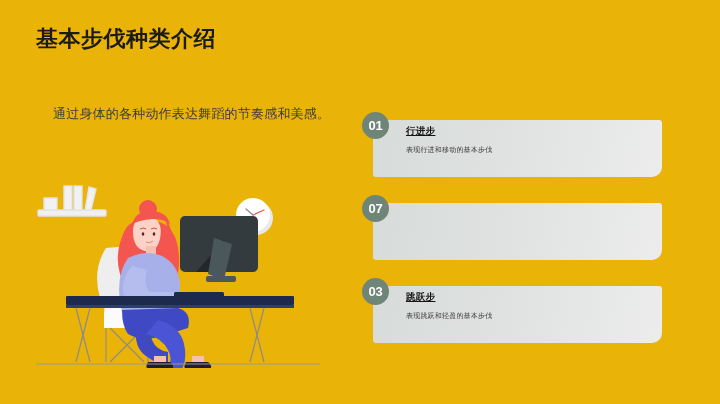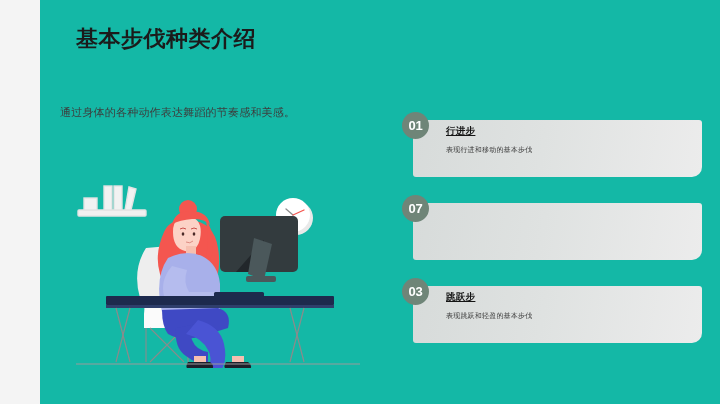--- a/index.html
+++ b/index.html
@@ -12,22 +12,21 @@
     height: 404px;
     background: #f4f4f4;
     font-family: "Liberation Sans", "DejaVu Sans", sans-serif;
     overflow: hidden;
     position: relative;
     color: #202020;
   }
   .slide {
     position: absolute;
     inset: 0;
-    background: #14b8a6;
-    margin-left: 40px;
+    background: #eab308;
   }
 
   
   .header {
     position: absolute;
     left: 36px;
     top: 26px;
     width: 330px;
   }
   .main-title {
@@ -40,24 +39,24 @@
   }
   .sub-title {
     font-size: 15px;
     font-weight: bold;
     color: #1b1b1b;
     line-height: 1.2;
     margin: 11px 0 0 0;
   }
   .lead-text {
     position: absolute;
-    left: 20px;
+    left: 53px;
     top: 104px;
     width: 300px;
-    font-size: 11px;
+    font-size: 13px;
     color: #3d3d3d;
     line-height: 1.5;
     letter-spacing: 0.2px;
   }
 
   
   .illustration {
     position: absolute;
     left: 28px;
     top: 168px;

